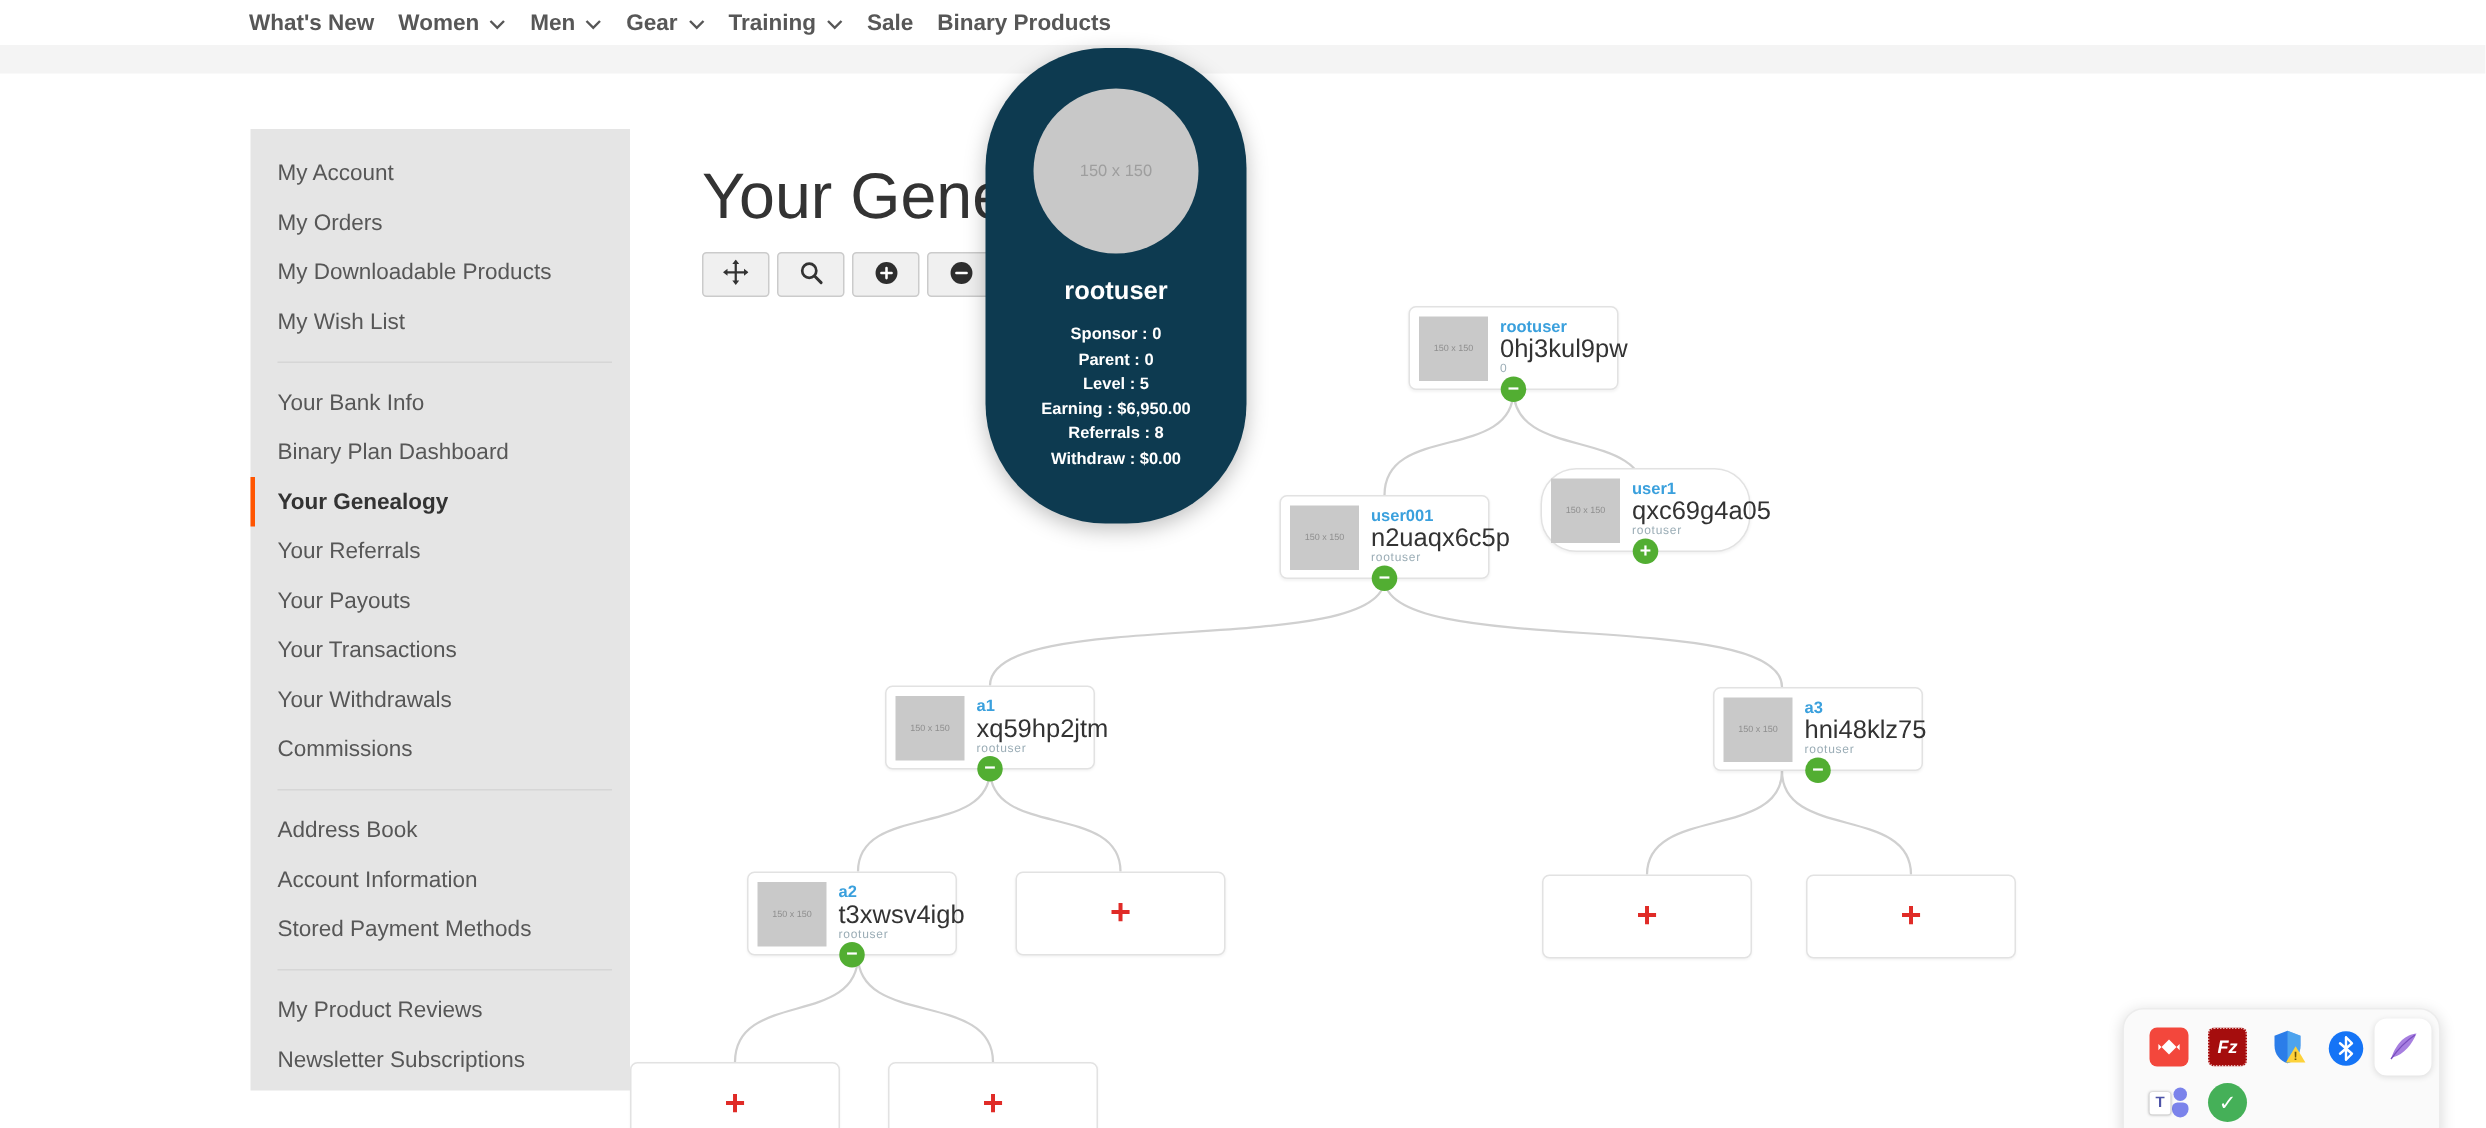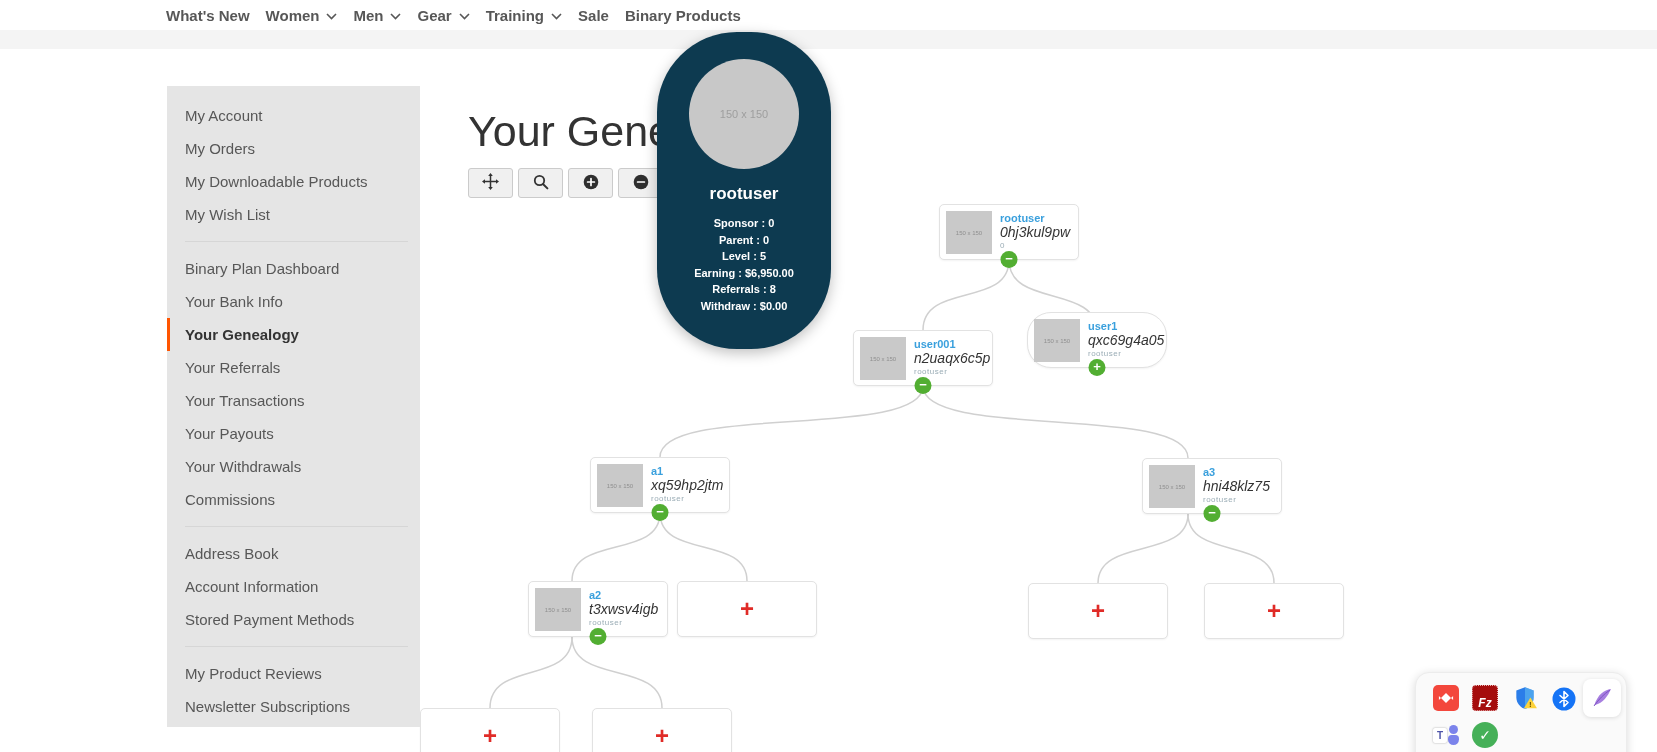--- a/index.html
+++ b/index.html
@@ -31,21 +31,21 @@
   .tree{position:absolute;left:0;top:0;width:1657px;height:752px;z-index:1;}
   .connectors{position:absolute;left:0;top:0;}
   .connectors path{stroke:#d0d0d0;stroke-width:1.5;fill:none;}
   .node{position:absolute;width:140px;height:56px;background:#fff;border:1px solid #e2e2e2;
     border-radius:5px;box-shadow:0 1px 2px rgba(0,0,0,0.05);cursor:pointer;}
   .node-img{position:absolute;left:6px;top:6px;width:46px;height:43px;background:#c9c9c9;
     display:flex;align-items:center;justify-content:center;font-size:6px;color:#8f8f8f;}
   .node-text{position:absolute;left:60px;top:7px;right:3px;}
   .node-name{display:block;font-size:11px;font-weight:700;color:#3aa0dd;line-height:13px;
     text-decoration:none;cursor:pointer;}
-  .node-code{font-size:14px;color:#333;line-height:15px;font-style:italic;}
+  .node-code{font-size:17px;color:#333;line-height:15px;}
   .node-sponsor{font-size:8px;color:#9badb6;line-height:11px;letter-spacing:0.5px;}
   .toggle{position:absolute;left:50%;bottom:-9px;transform:translateX(-50%);width:17px;height:17px;
     border-radius:50%;background:#52ae32;color:#fff;font-size:13px;line-height:16px;text-align:center;
     font-weight:700;cursor:pointer;}
   .node.empty{display:flex;align-items:center;justify-content:center;}
   .plus-label{color:#e02b27;font-size:24px;font-weight:700;line-height:24px;}
 
   
   .tooltip{position:absolute;left:657px;top:32px;width:174px;height:317px;background:#0d3a50;
     border-radius:80px;z-index:10;text-align:center;box-shadow:0 4px 14px rgba(0,0,0,0.25);}
@@ -120,26 +120,26 @@
       <span>Binary Products</span>
     </div>
 </nav>
 
 <aside class="sidebar">
   <a class="side-item">My Account</a>
   <a class="side-item">My Orders</a>
   <a class="side-item">My Downloadable Products</a>
   <a class="side-item">My Wish List</a>
   <hr class="side-divider">
+  <a class="side-item">Your Bank Info</a>
   <a class="side-item">Binary Plan Dashboard</a>
-  <a class="side-item">Your Bank Info</a>
   <a class="side-item current">Your Genealogy</a>
   <a class="side-item">Your Referrals</a>
+  <a class="side-item">Your Payouts</a>
   <a class="side-item">Your Transactions</a>
-  <a class="side-item">Your Payouts</a>
   <a class="side-item">Your Withdrawals</a>
   <a class="side-item">Commissions</a>
   <hr class="side-divider">
   <a class="side-item">Address Book</a>
   <a class="side-item">Account Information</a>
   <a class="side-item">Stored Payment Methods</a>
   <hr class="side-divider">
   <a class="side-item">My Product Reviews</a>
   <a class="side-item">Newsletter Subscriptions</a>
 </aside>
@@ -240,21 +240,21 @@
         <span>150 x 150</span>
       </div>
     <div class="node-text">
       <a class="node-name">a3</a>
       <div class="node-code">hni48klz75</div>
       <div class="node-sponsor">rootuser</div>
     </div>
     <div class="toggle">−</div>
   </div>
 
-  <div class="node" style="left:528px;top:581px;">
+  <div class="node" style="left:498px;top:581px;">
     <div class="node-img">
         <span>150 x 150</span>
       </div>
     <div class="node-text">
       <a class="node-name">a2</a>
       <div class="node-code">t3xwsv4igb</div>
       <div class="node-sponsor">rootuser</div>
     </div>
     <div class="toggle">−</div>
   </div>
@@ -291,21 +291,21 @@
   </div>
 </div>
 
 <div class="tray">
   <div class="tray-ic ic-red" style="left:17px;top:12px;">
     <svg width="20" height="20" viewBox="0 0 24 24">
         <path d="M12 6 L18 12 L12 18 L6 12 Z" fill="#fff"></path>
         <path d="M3.5 9.5 L6 12 L3.5 14.5 Z M20.5 9.5 L18 12 L20.5 14.5 Z" fill="#fff"></path>
       </svg>
   </div>
-  <div class="tray-ic ic-fz" style="left:56px;top:12px;align-items:flex-end;">
+  <div class="tray-ic ic-fz" style="left:56px;top:12px;">
       <span>Fz</span>
     </div>
   <div class="tray-ic" style="left:96px;top:12px;">
     <svg width="26" height="26" viewBox="0 0 24 24">
         <path d="M12 2 L20 5 V11 C20 16.5 16.6 20.4 12 22 C7.4 20.4 4 16.5 4 11 V5 Z" fill="#2b7de9"></path>
         <path d="M12 2 L20 5 V11 C20 16.5 16.6 20.4 12 22 Z" fill="#63bdf2" opacity="0.6"></path>
         <polygon points="17,11.5 23,21.5 11,21.5" fill="#fdd23a"></polygon>
         <text x="17" y="20" font-size="7.5" font-weight="bold" fill="#6b5200" text-anchor="middle">!</text>
       </svg>
   </div>

